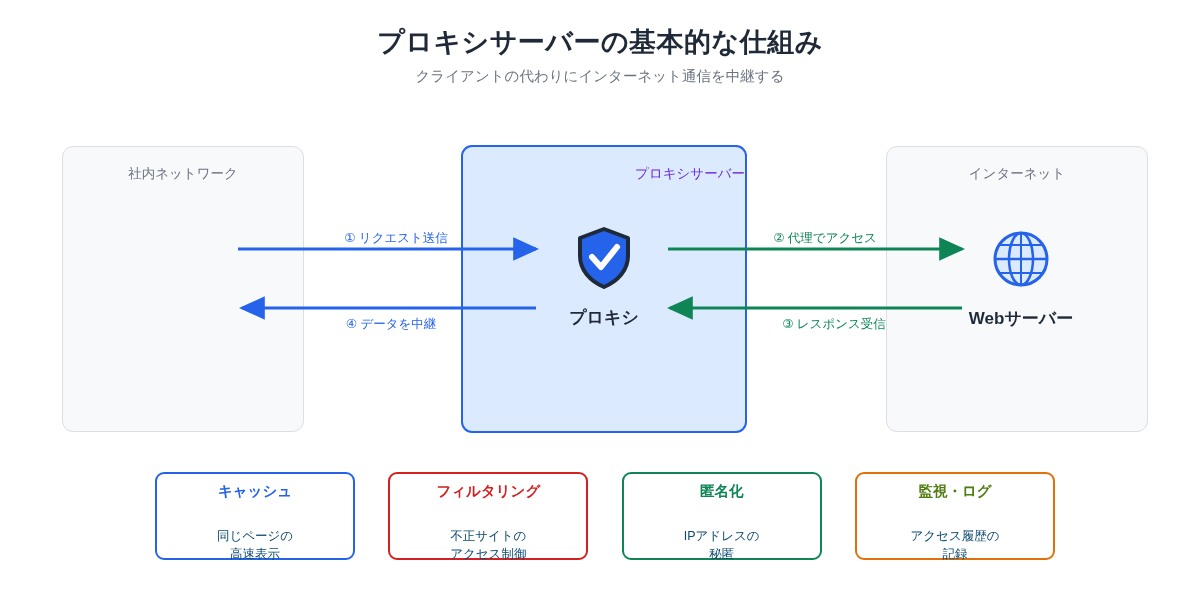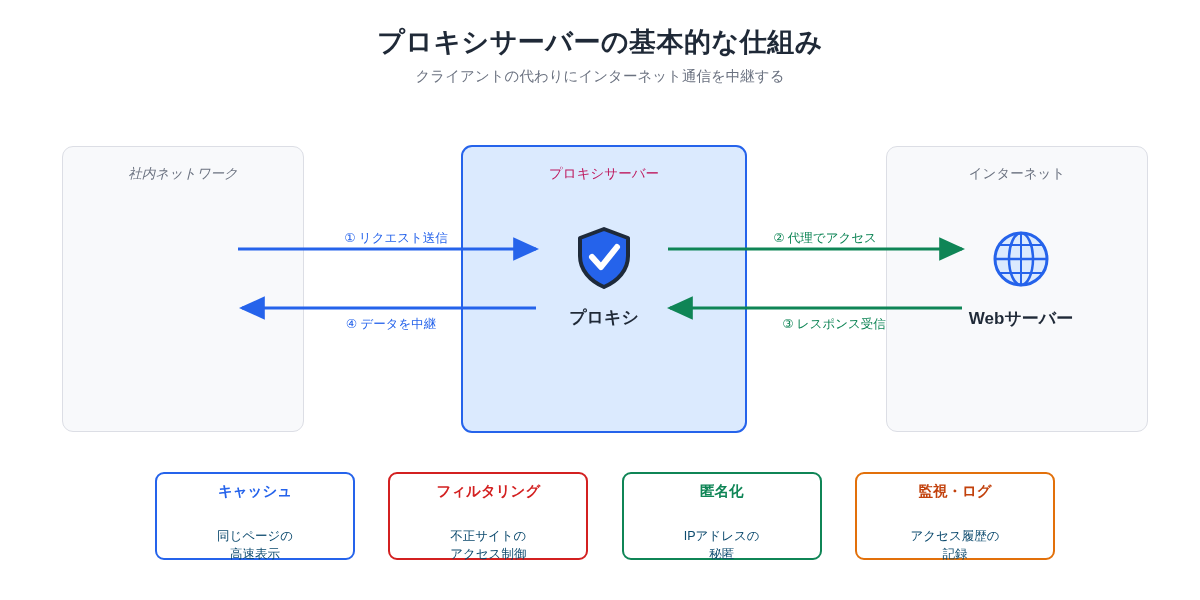--- a/index.html
+++ b/index.html
@@ -62,23 +62,23 @@
   .panel-title {
     position: absolute;
     top: 19px;
     left: 0;
     width: 100%;
     text-align: center;
     font-size: 13.5px;
     line-height: 1.2;
   }
   .panel.neutral .panel-title { color: #6b7280; }
-  .panel.accent  .panel-title { color: #be185d; }
-
-  #panel-internal { left: 62px;  top: 146px; width: 242px; height: 286px; font-style: italic; }
+  .panel.accent  .panel-title { color: #6d28d9; text-align: right; }
+
+  #panel-internal { left: 62px;  top: 146px; width: 242px; height: 286px; }
   #panel-proxy    { left: 461px; top: 145px; width: 286px; height: 288px; }
   #panel-internet { left: 886px; top: 146px; width: 262px; height: 286px; }
 
   
   .node {
     position: absolute;
     width: 160px;
     text-align: center;
   }
   .node-icon {
@@ -252,20 +252,20 @@
 
   <div class="card" id="card-anonymize" style="border-color: rgb(15, 133, 86);">
     <div class="card-title" style="color: rgb(15, 133, 86); text-align: center;">匿名化</div>
     <div class="card-desc">
       <span>IPアドレスの</span><br>
       <span>秘匿</span>
     </div>
   </div>
 
   <div class="card" id="card-logging" style="border-color: rgb(226, 112, 10);">
-    <div class="card-title" style="color: #c2410c; text-align: right;">監視・ログ</div>
+    <div class="card-title" style="color: #4d7c0f; text-align: right;">監視・ログ</div>
     <div class="card-desc">
       <span>アクセス履歴の</span><br>
       <span>記録</span>
     </div>
   </div>
 
 </div>
 
 </body></html>

